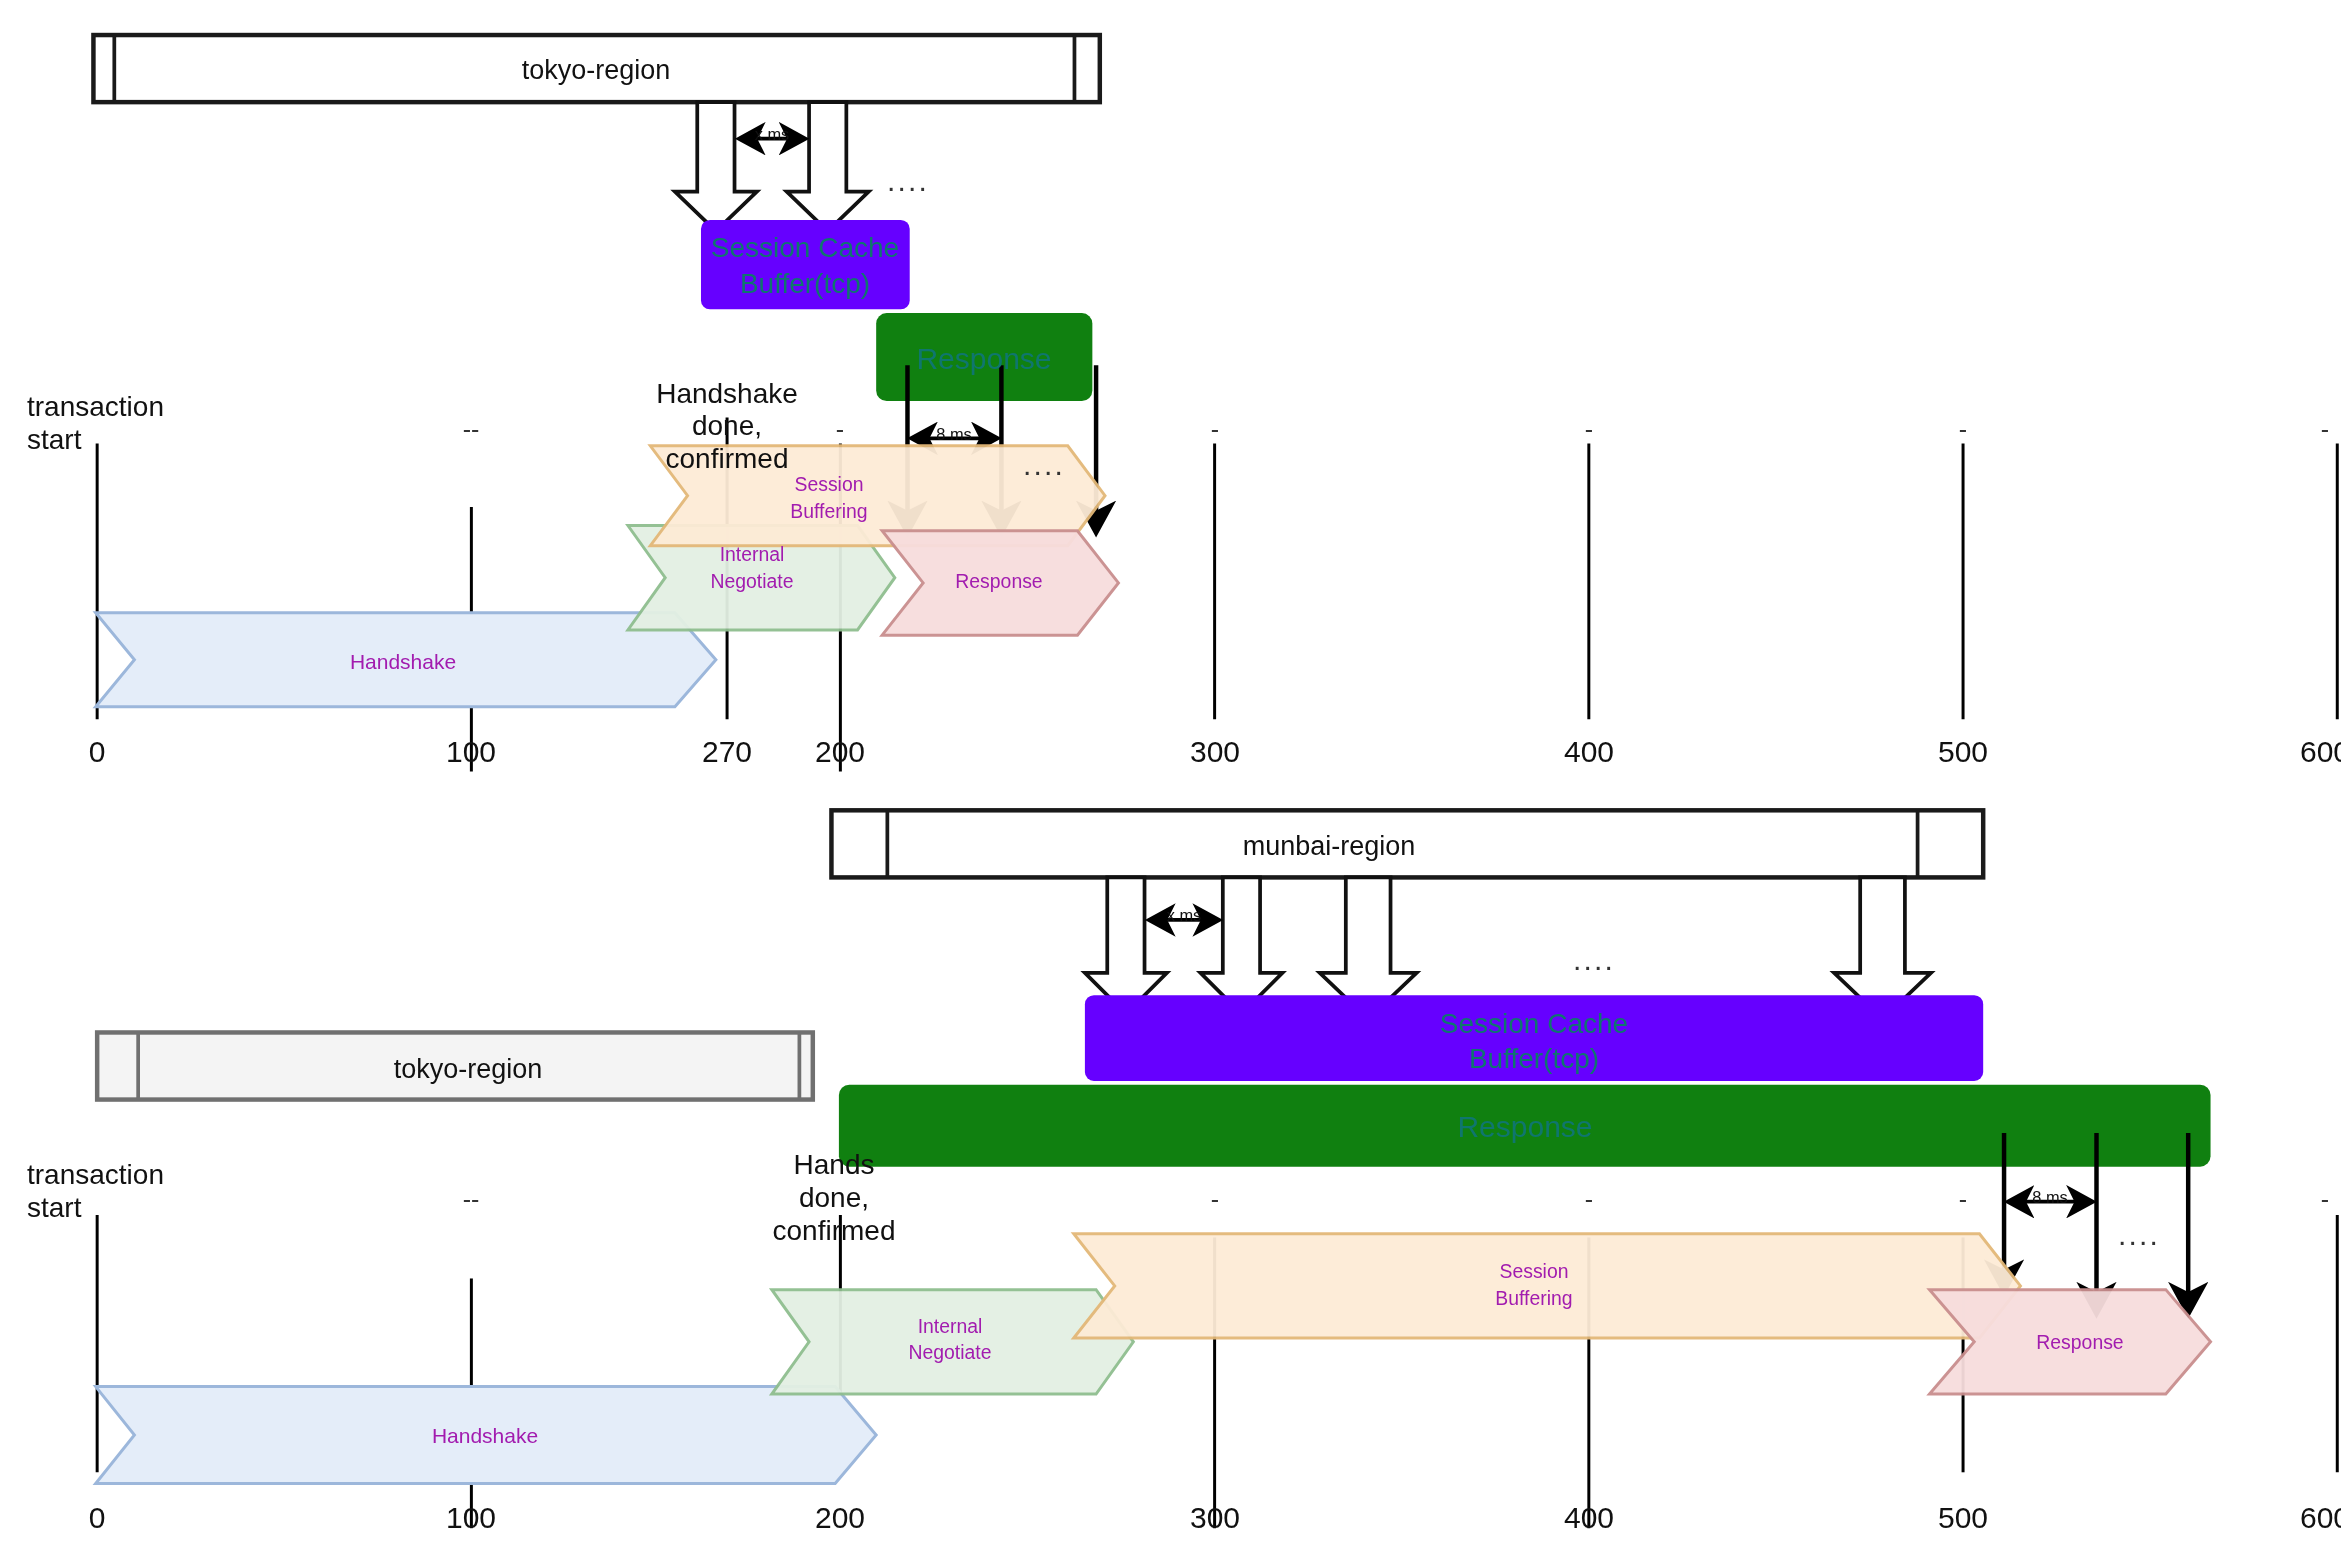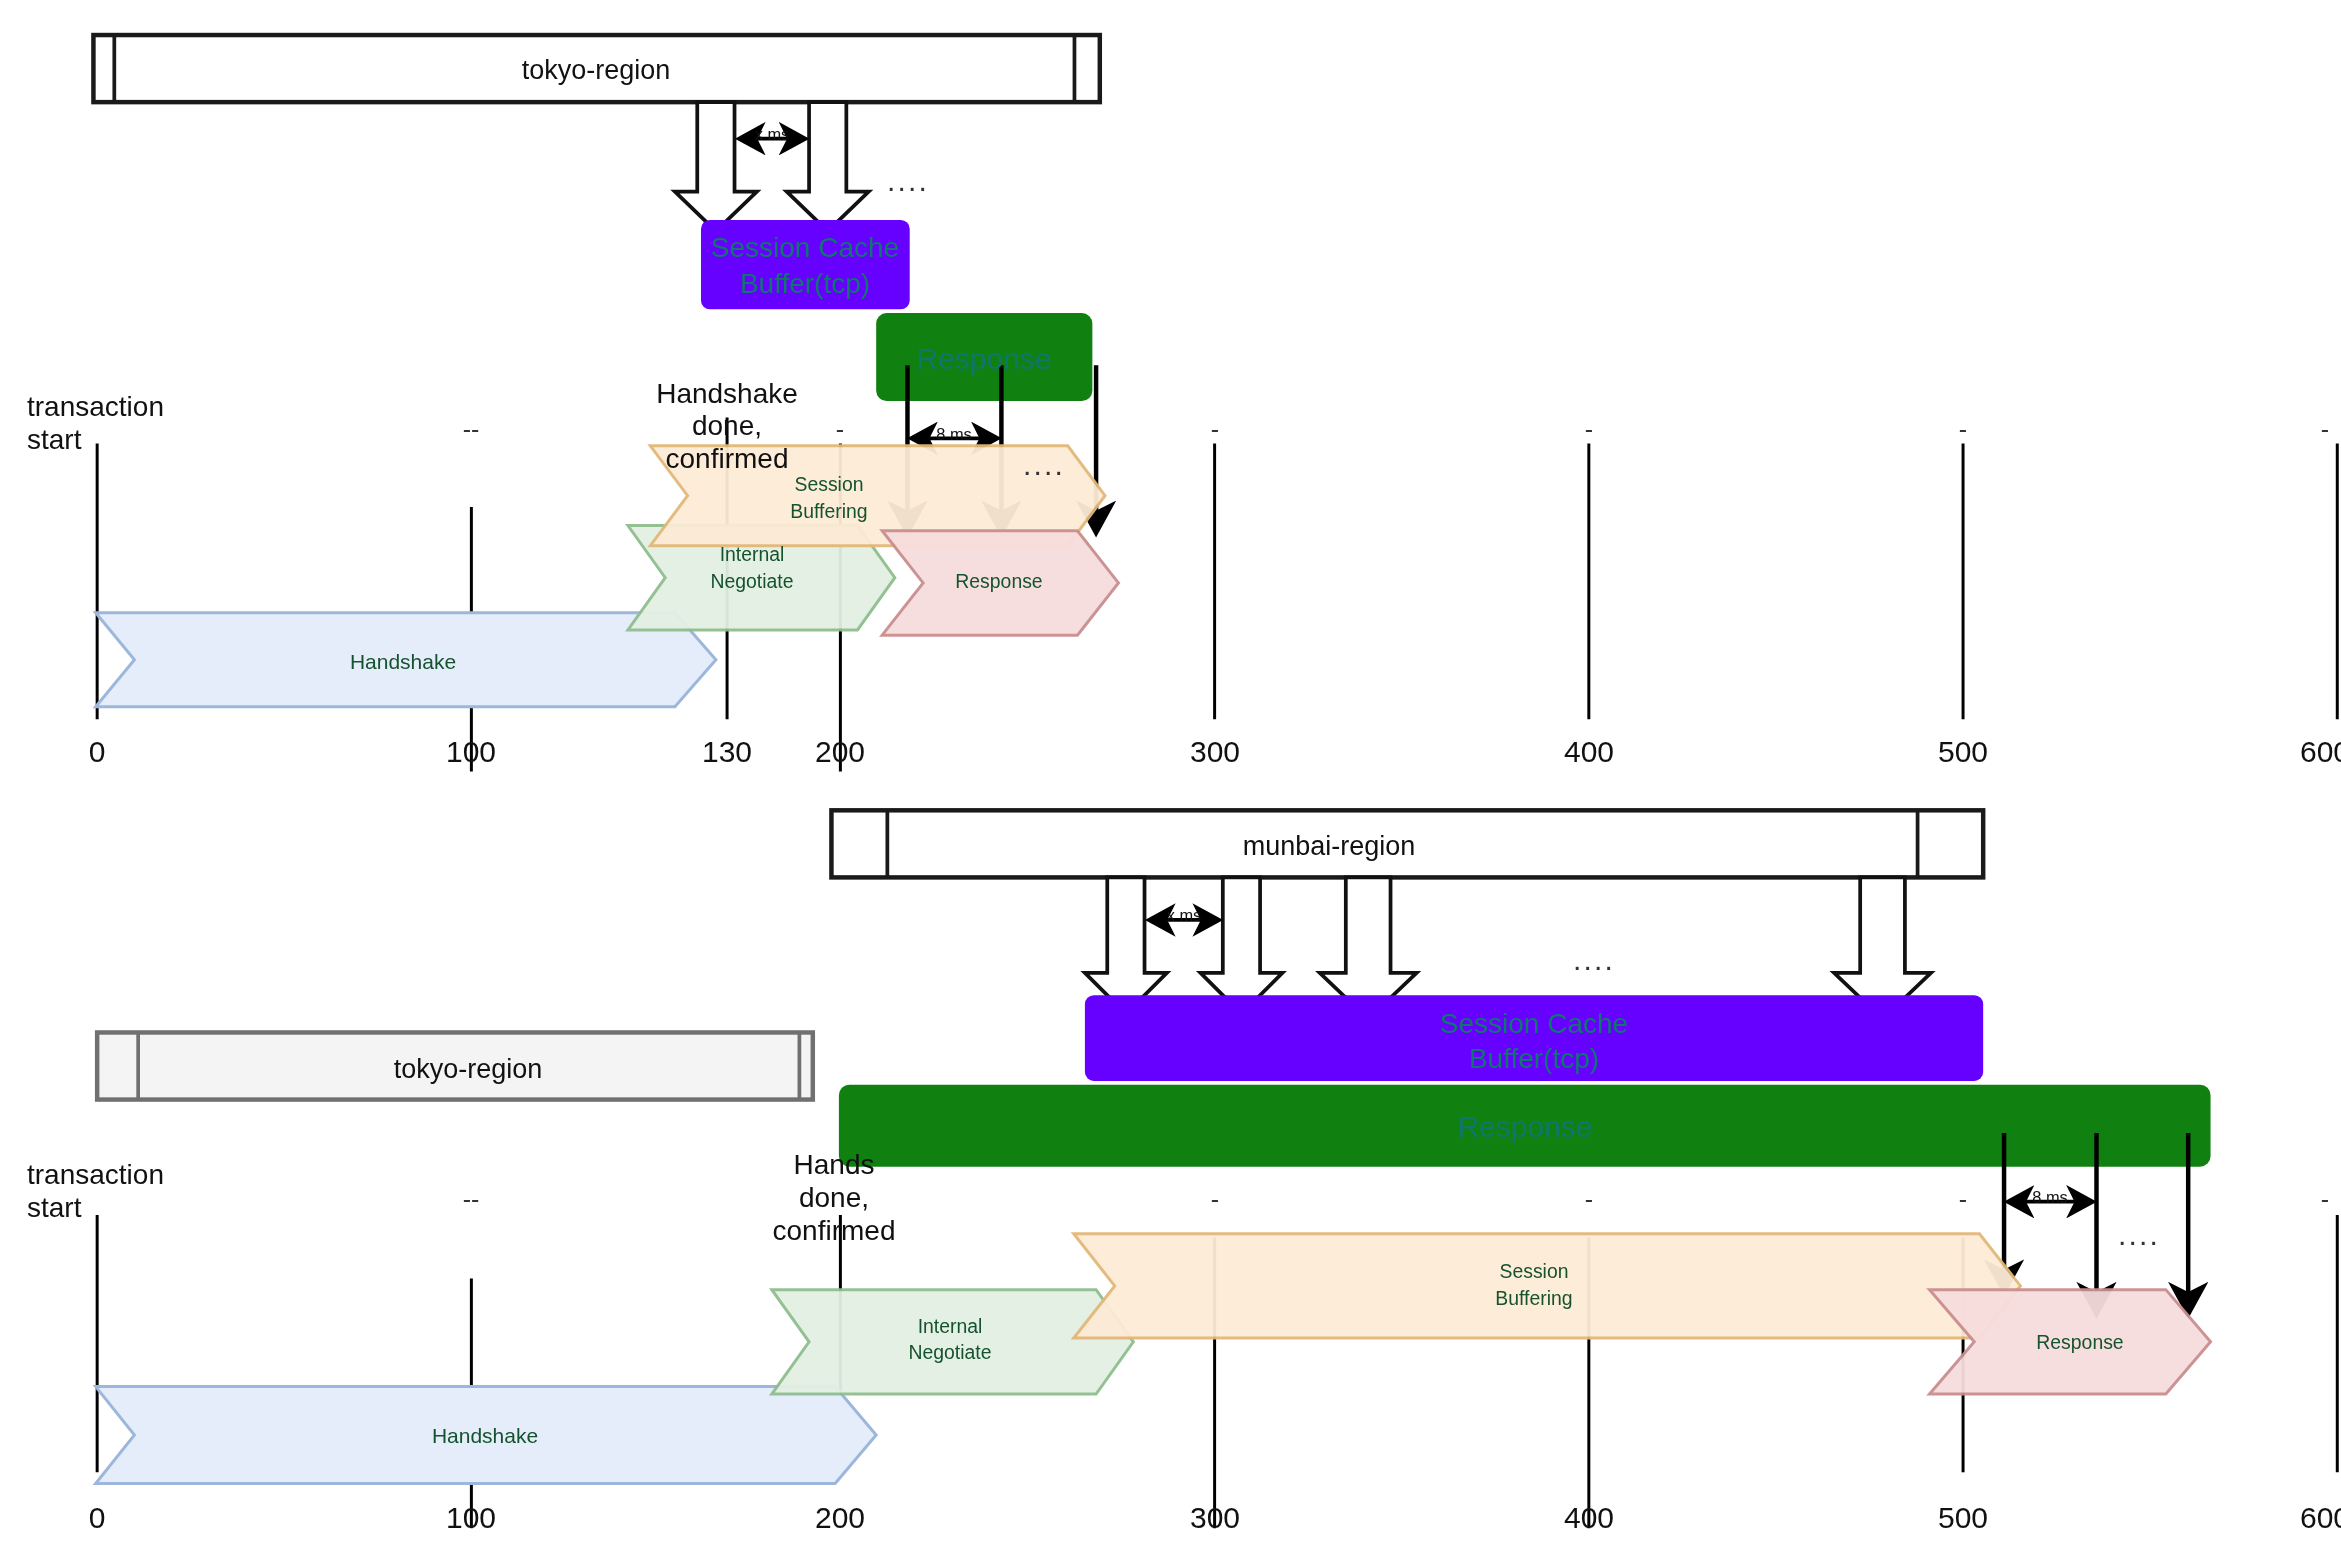--- a/index.html
+++ b/index.html
@@ -11,21 +11,21 @@
     position:relative;overflow:hidden;
   }
   .stage{position:absolute;left:0;top:0;width:2342px;height:1234px;}
   svg.layer{position:absolute;left:0;top:0;width:2342px;height:1561px;overflow:visible;}
 
   
   .lbl{position:absolute;white-space:pre;line-height:1.22;}
   .lbl.c{transform:translateX(-50%);text-align:center;}
   .axis-num{font-size:30px;color:#111;}
   .note{font-size:28px;color:#111;}
-  .chev-lbl{font-size:19.4px;color:#14532d;}
+  .chev-lbl{font-size:19.4px;color:#a21caf;}
   .chev-lbl.big{font-size:21px;}
   .region-lbl{font-size:27px;color:#111;}
   .box-lbl{font-size:28px;color:#0f766e;font-weight:400;}
   .box-lbl.lg{font-size:30px;}
   .dim-lbl{font-size:16.4px;color:#111;}
   .dots{font-size:30px;color:#333;letter-spacing:2.2px;}
   .tickdash{font-size:25px;color:#333;}
 </style>
 </head>
 <body>
@@ -169,21 +169,21 @@
 <div class="lbl c chev-lbl" style="left:752px;top:543px;">Internal</div>
 <div class="lbl c chev-lbl" style="left:752px;top:570px;">Negotiate</div>
 
 <div class="lbl c chev-lbl" style="left:829px;top:473px;">Session</div>
 <div class="lbl c chev-lbl" style="left:829px;top:500px;">Buffering</div>
 
 <div class="lbl c chev-lbl" style="left:999px;top:570px;">Response</div>
 
 <div class="lbl c axis-num" style="left:97px;top:734px;">0</div>
 <div class="lbl c axis-num" style="left:471px;top:734px;">100</div>
-<div class="lbl c axis-num" style="left:727px;top:734px;">130</div>
+<div class="lbl c axis-num" style="left:727px;top:734px;">270</div>
 <div class="lbl c axis-num" style="left:840px;top:734px;">200</div>
 <div class="lbl c axis-num" style="left:1215px;top:734px;">300</div>
 <div class="lbl c axis-num" style="left:1589px;top:734px;">400</div>
 <div class="lbl c axis-num" style="left:1963px;top:734px;">500</div>
 <div class="lbl c axis-num" style="left:2325px;top:734px;">600</div>
 
 <div class="lbl c region-lbl" style="left:1329px;top:830px;">munbai-region</div>
 
 <div class="lbl c dim-lbl" style="left:1184px;top:905px;">x ms</div>
 

